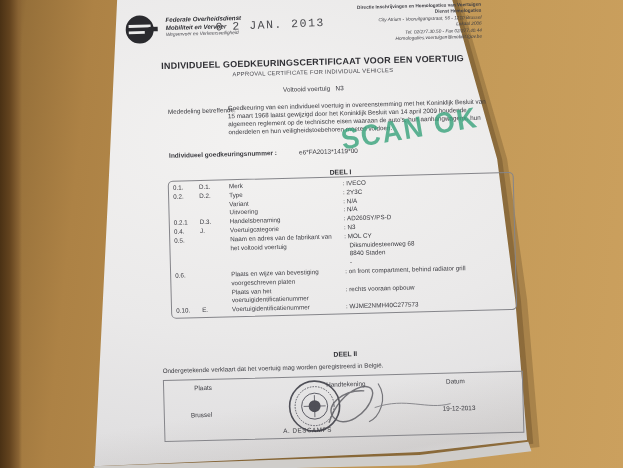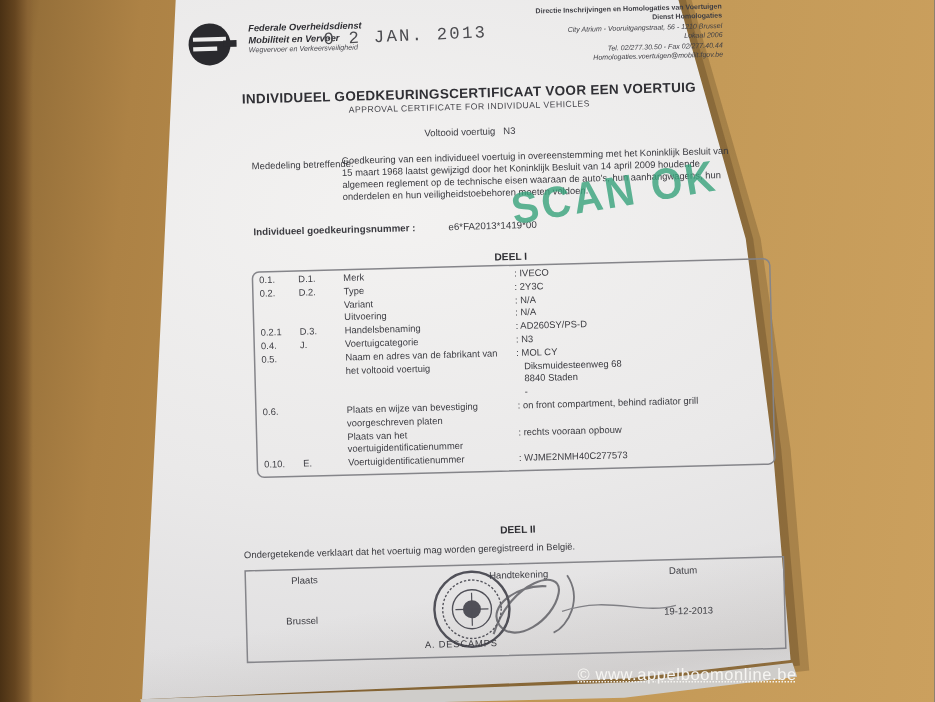--- a/index.html
+++ b/index.html
@@ -240,14 +240,13 @@
         <path d="M14 46 C 26 10, 62 2, 58 20 C 54 38, 28 54, 18 40 C 10 28, 30 13, 50 15" fill="none" stroke="#5a5a60" stroke-width="1.4"></path>
         <path d="M64 8 C 74 24, 64 42, 54 46" fill="none" stroke="#5a5a60" stroke-width="1.2"></path>
         <path d="M60 32 C 92 22, 112 36, 136 30" fill="none" stroke="#6a6a70" stroke-width="0.9"></path>
       </svg>
 
       <div class="signer">A. DESCAMPS</div>
       <div class="datum-value">19-12-2013</div>
     </div>
   </div>
 
-  <div class="watermark">© www.appelboomonline.be</div>
 </div>
 
 </body></html>

